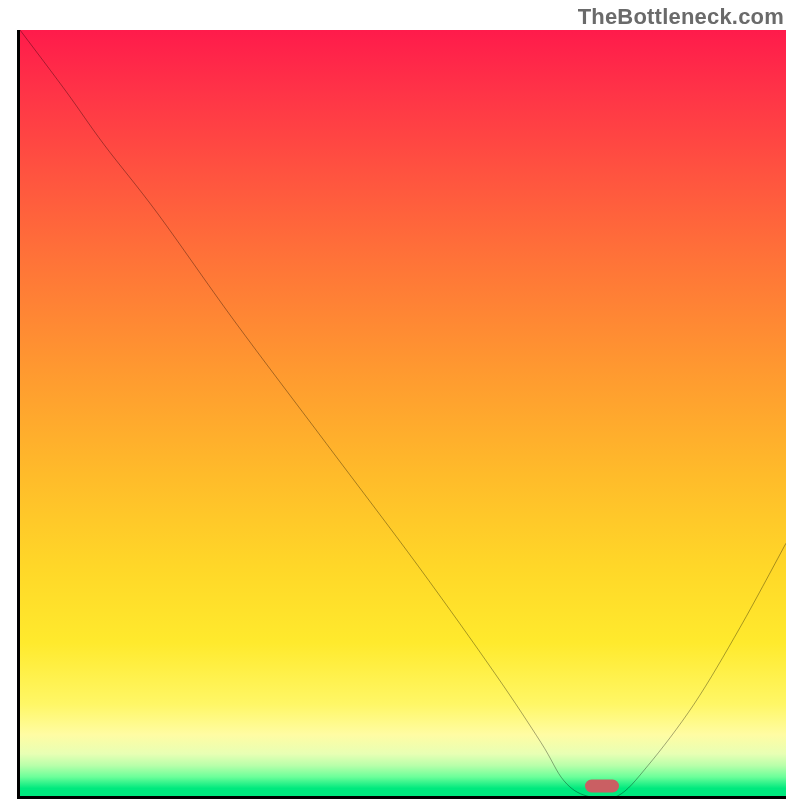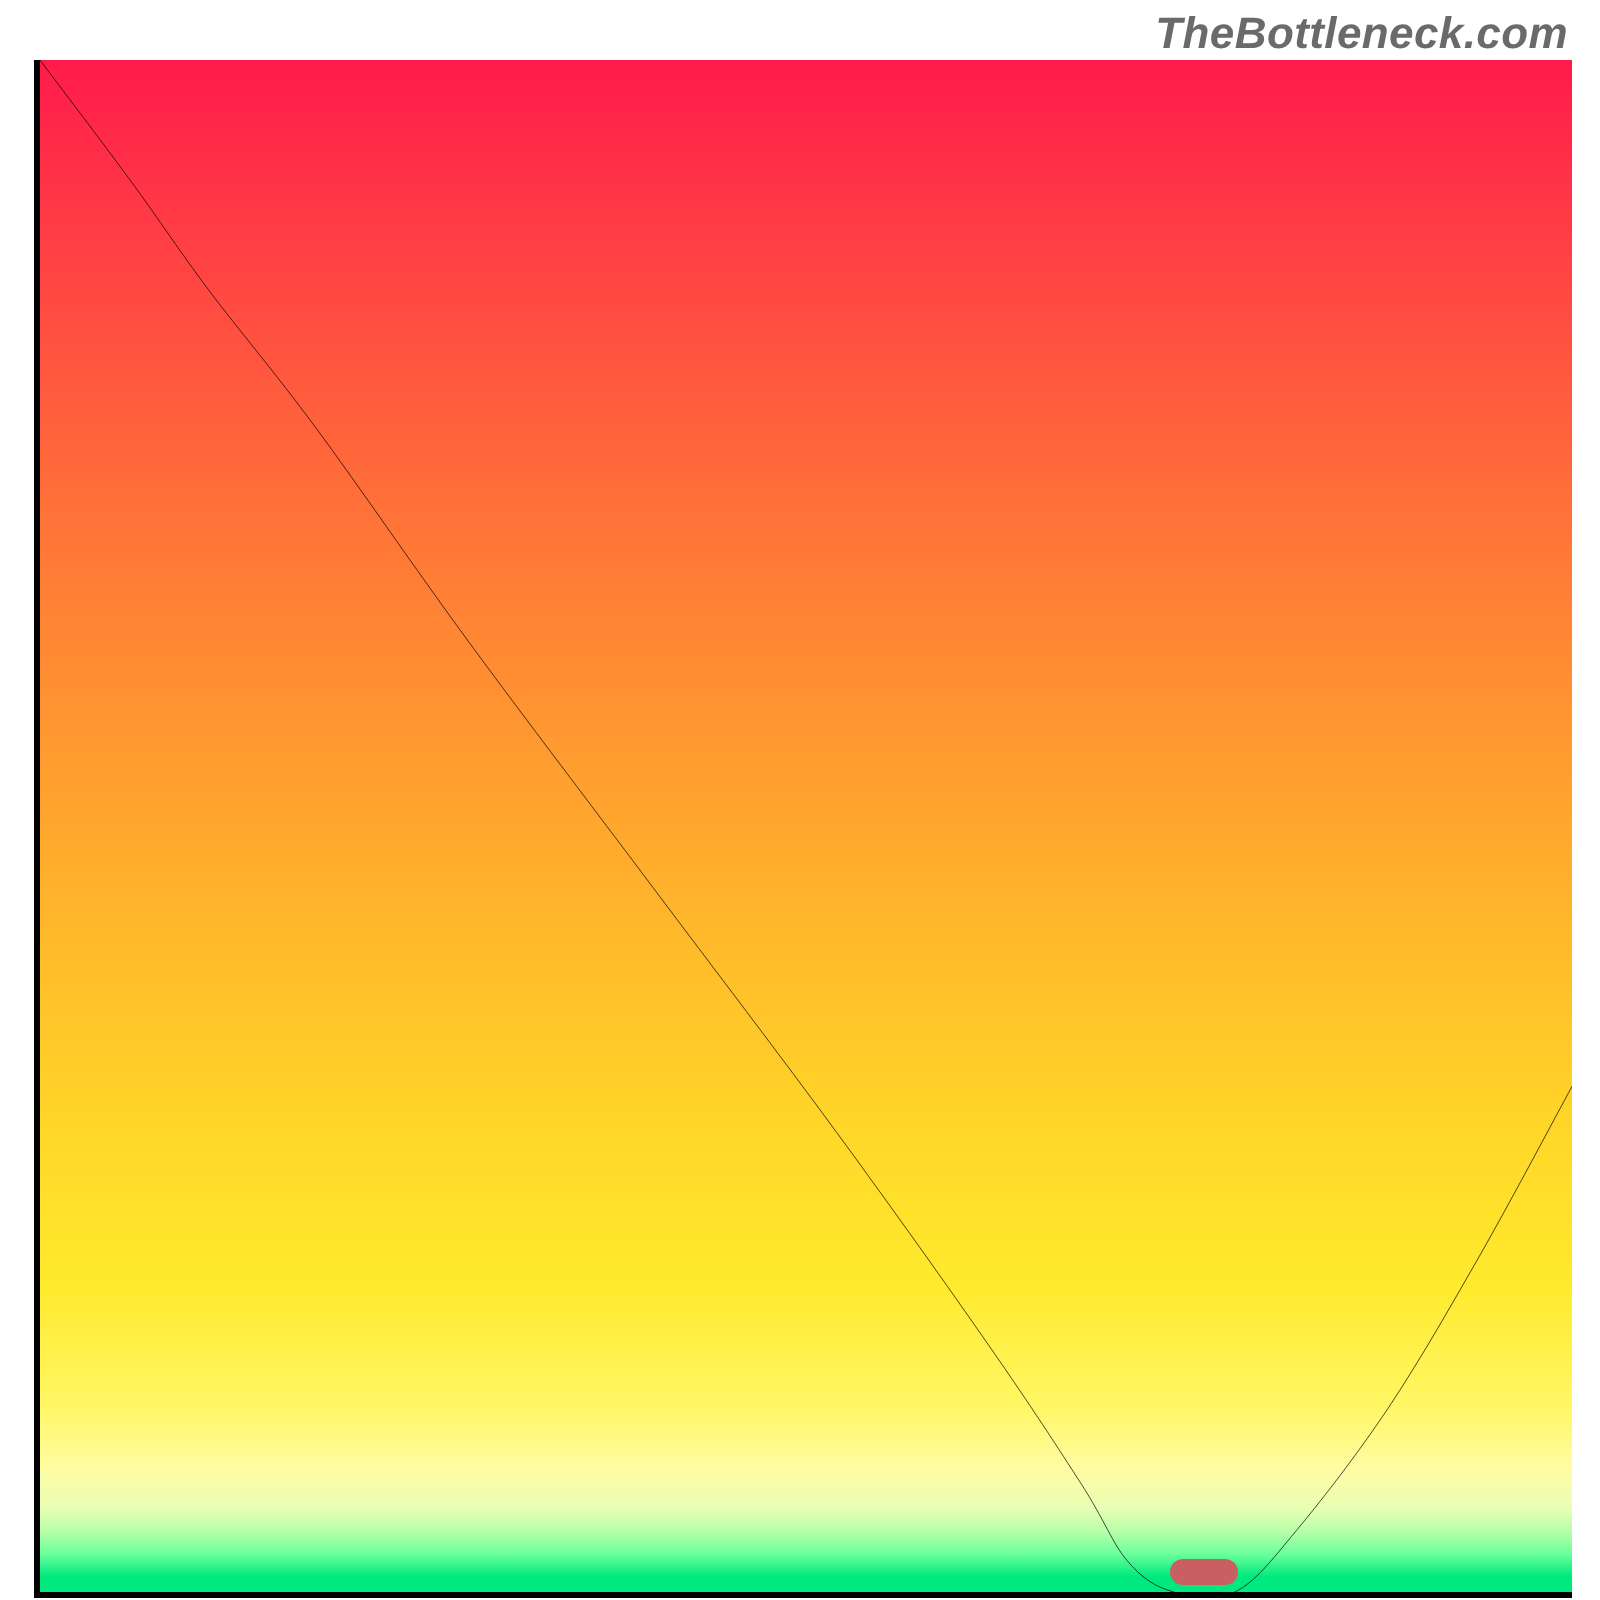--- a/index.html
+++ b/index.html
@@ -7,21 +7,20 @@
     padding: 0;
     width: 800px;
     height: 800px;
     background: #ffffff;
     font-family: Arial, Helvetica, sans-serif;
   }
   .wrap {
     position: relative;
     width: 800px;
     height: 598px;
-    font-style: italic;
   }
   .watermark {
     position: absolute;
     top: 4px;
     right: 16px;
     font-size: 22px;
     font-weight: 600;
     color: #6a6a6a;
     letter-spacing: 0.2px;
   }

